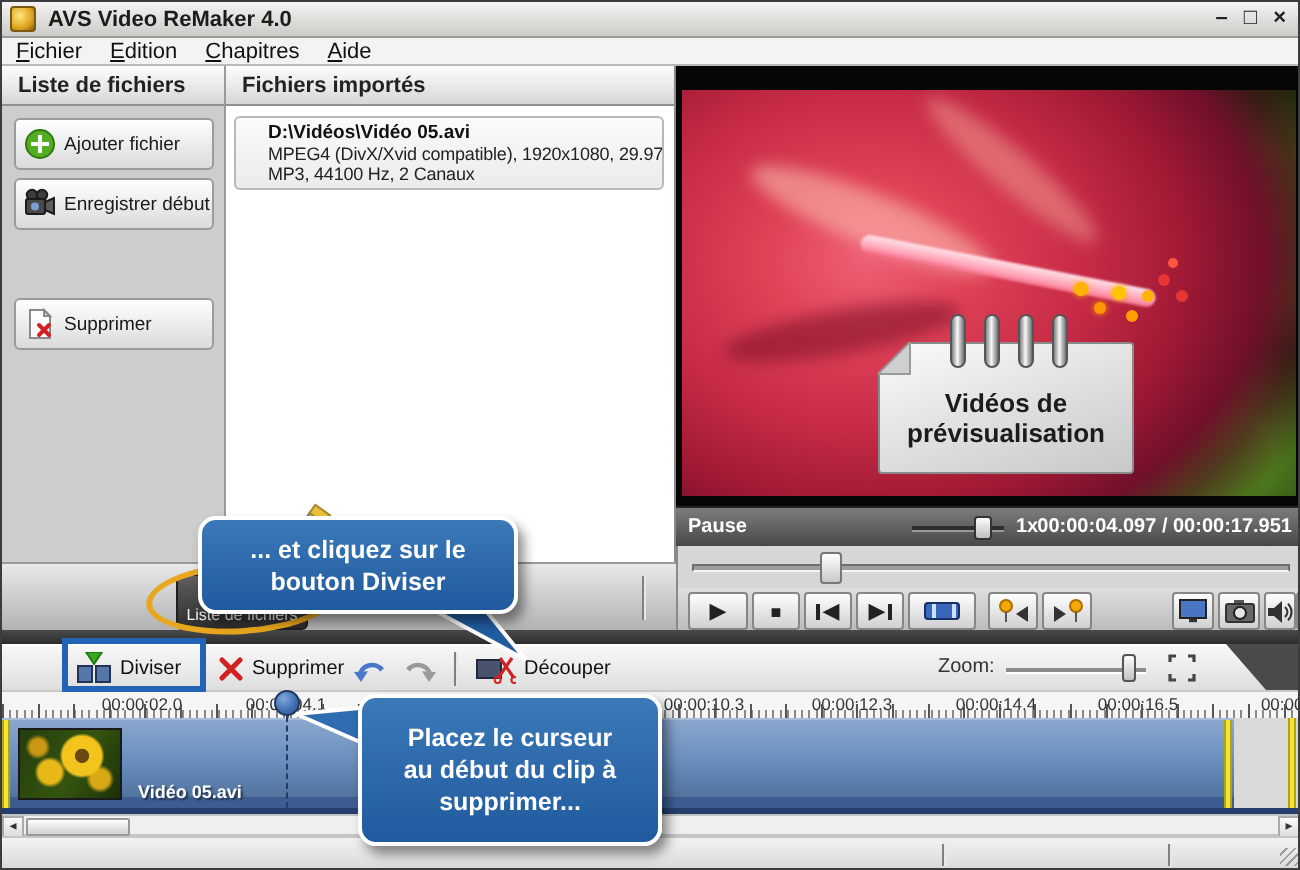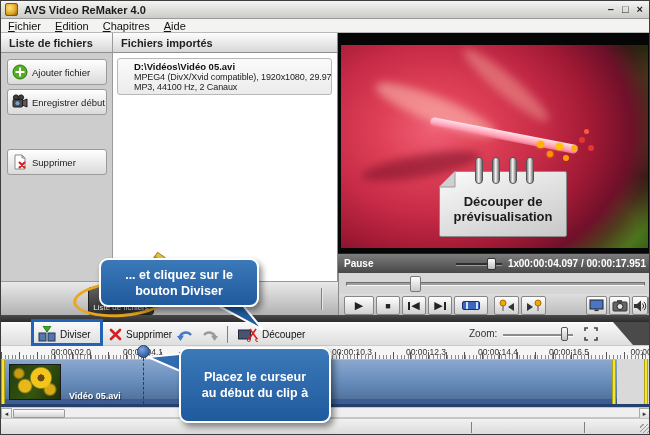--- a/index.html
+++ b/index.html
@@ -234,21 +234,21 @@
       <div class="anther" style="left:215px;top:98px;width:7px;height:7px;background:#ffc400;box-shadow:0 0 3px #ffae00;"></div>
       <div class="anther" style="left:222px;top:110px;width:6px;height:6px;background:#ff9e00;"></div>
       <div class="anther" style="left:230px;top:100px;width:6px;height:6px;background:#ffb200;"></div>
       <div class="anther" style="left:238px;top:92px;width:6px;height:6px;background:#e63535;"></div>
       <div class="anther" style="left:247px;top:100px;width:6px;height:6px;background:#e63535;"></div>
       <div class="anther" style="left:243px;top:84px;width:5px;height:5px;background:#ff5840;"></div>
     </div>
 
   </div>
   <div class="abs" id="note">
-    <div>Découper de</div>
+    <div>Vidéos de</div>
     <div>prévisualisation</div>
   </div>
   <svg class="abs" id="notefold" width="18" height="18">
       <polygon points="0,16 16,0 16,16" fill="#cfcfcf" stroke="#9a9a9a"></polygon>
     </svg>
   <div class="ring" style="left:474px"></div>
   <div class="ring" style="left:491px"></div>
   <div class="ring" style="left:508px"></div>
   <div class="ring" style="left:525px"></div>
 
@@ -442,15 +442,16 @@
   <div class="callout" id="callout1">
     <div style="width:128px">... et cliquez sur le bouton Diviser</div>
   </div>
 
   <svg class="abs" id="callout2-tail" width="60" height="28">
       <polygon points="3,8 56,3 42,25" fill="#2f6cb0" stroke="#fff" stroke-width="2"></polygon>
     </svg>
   <div class="callout" id="callout2">
     <div>Placez le curseur</div>
     <div>au début du clip à</div>
+    <div>supprimer...</div>
   </div>
 
 </div>
 
 </body></html>

